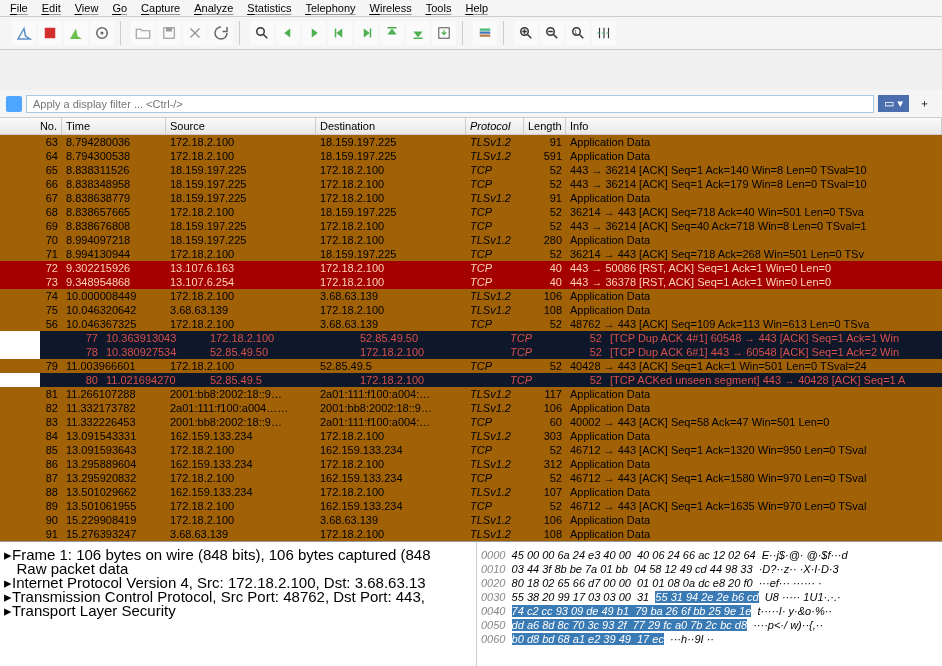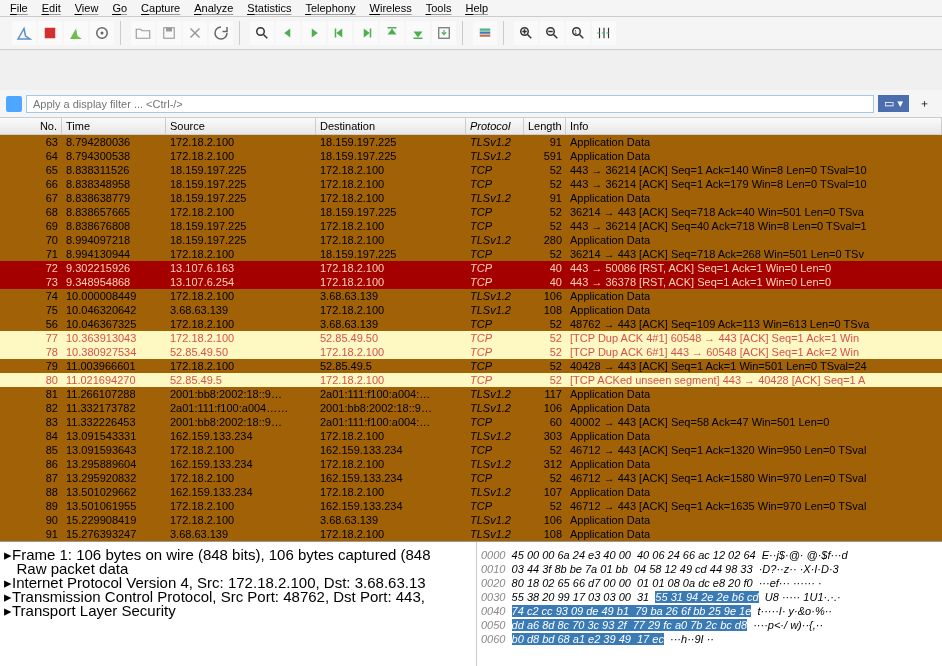--- a/index.html
+++ b/index.html
@@ -25,21 +25,21 @@
 .row div { padding: 0 4px; overflow: hidden; }
 .c-no { width: 62px; text-align: right; }
 .c-time { width: 104px; }
 .c-src { width: 150px; }
 .c-dst { width: 150px; }
 .c-proto { width: 58px; font-style: italic; }
 .c-len { width: 42px; text-align: right; }
 .c-info { flex: 1; }
 .bg-lightblue { background: #a16207; }
 .bg-red { background: #a40000; color: #ffd3b6; }
-.bg-black { background: #fef9c3; color: #d5514c; }
+.bg-black { background: #0f172a; color: #d5514c; margin-left: 40px; }
 .panels { display: flex; height: 125px; border-top: 1px solid #999; }
 .tree-panel { width: 477px; padding: 6px 4px; font-family: "DejaVu Sans Mono", monospace; font-size: 15px; background: #fff; overflow: hidden; border-right: 1px solid #ccc; }
 .tree-panel div { white-space: nowrap; line-height: 14px; }
 .hex-panel { flex: 1; padding: 6px 4px; font-family: "DejaVu Sans Mono", monospace; font-size: 11px; background: #fff; overflow: hidden; white-space: pre; }
 .hex-row { line-height: 14px; font-style: italic; }
 .hex-sel { background: #3a7ab5; color: #fff; }
 .caret { display: inline-block; width: 8px; }
 </style>
 </head>
 <body>

